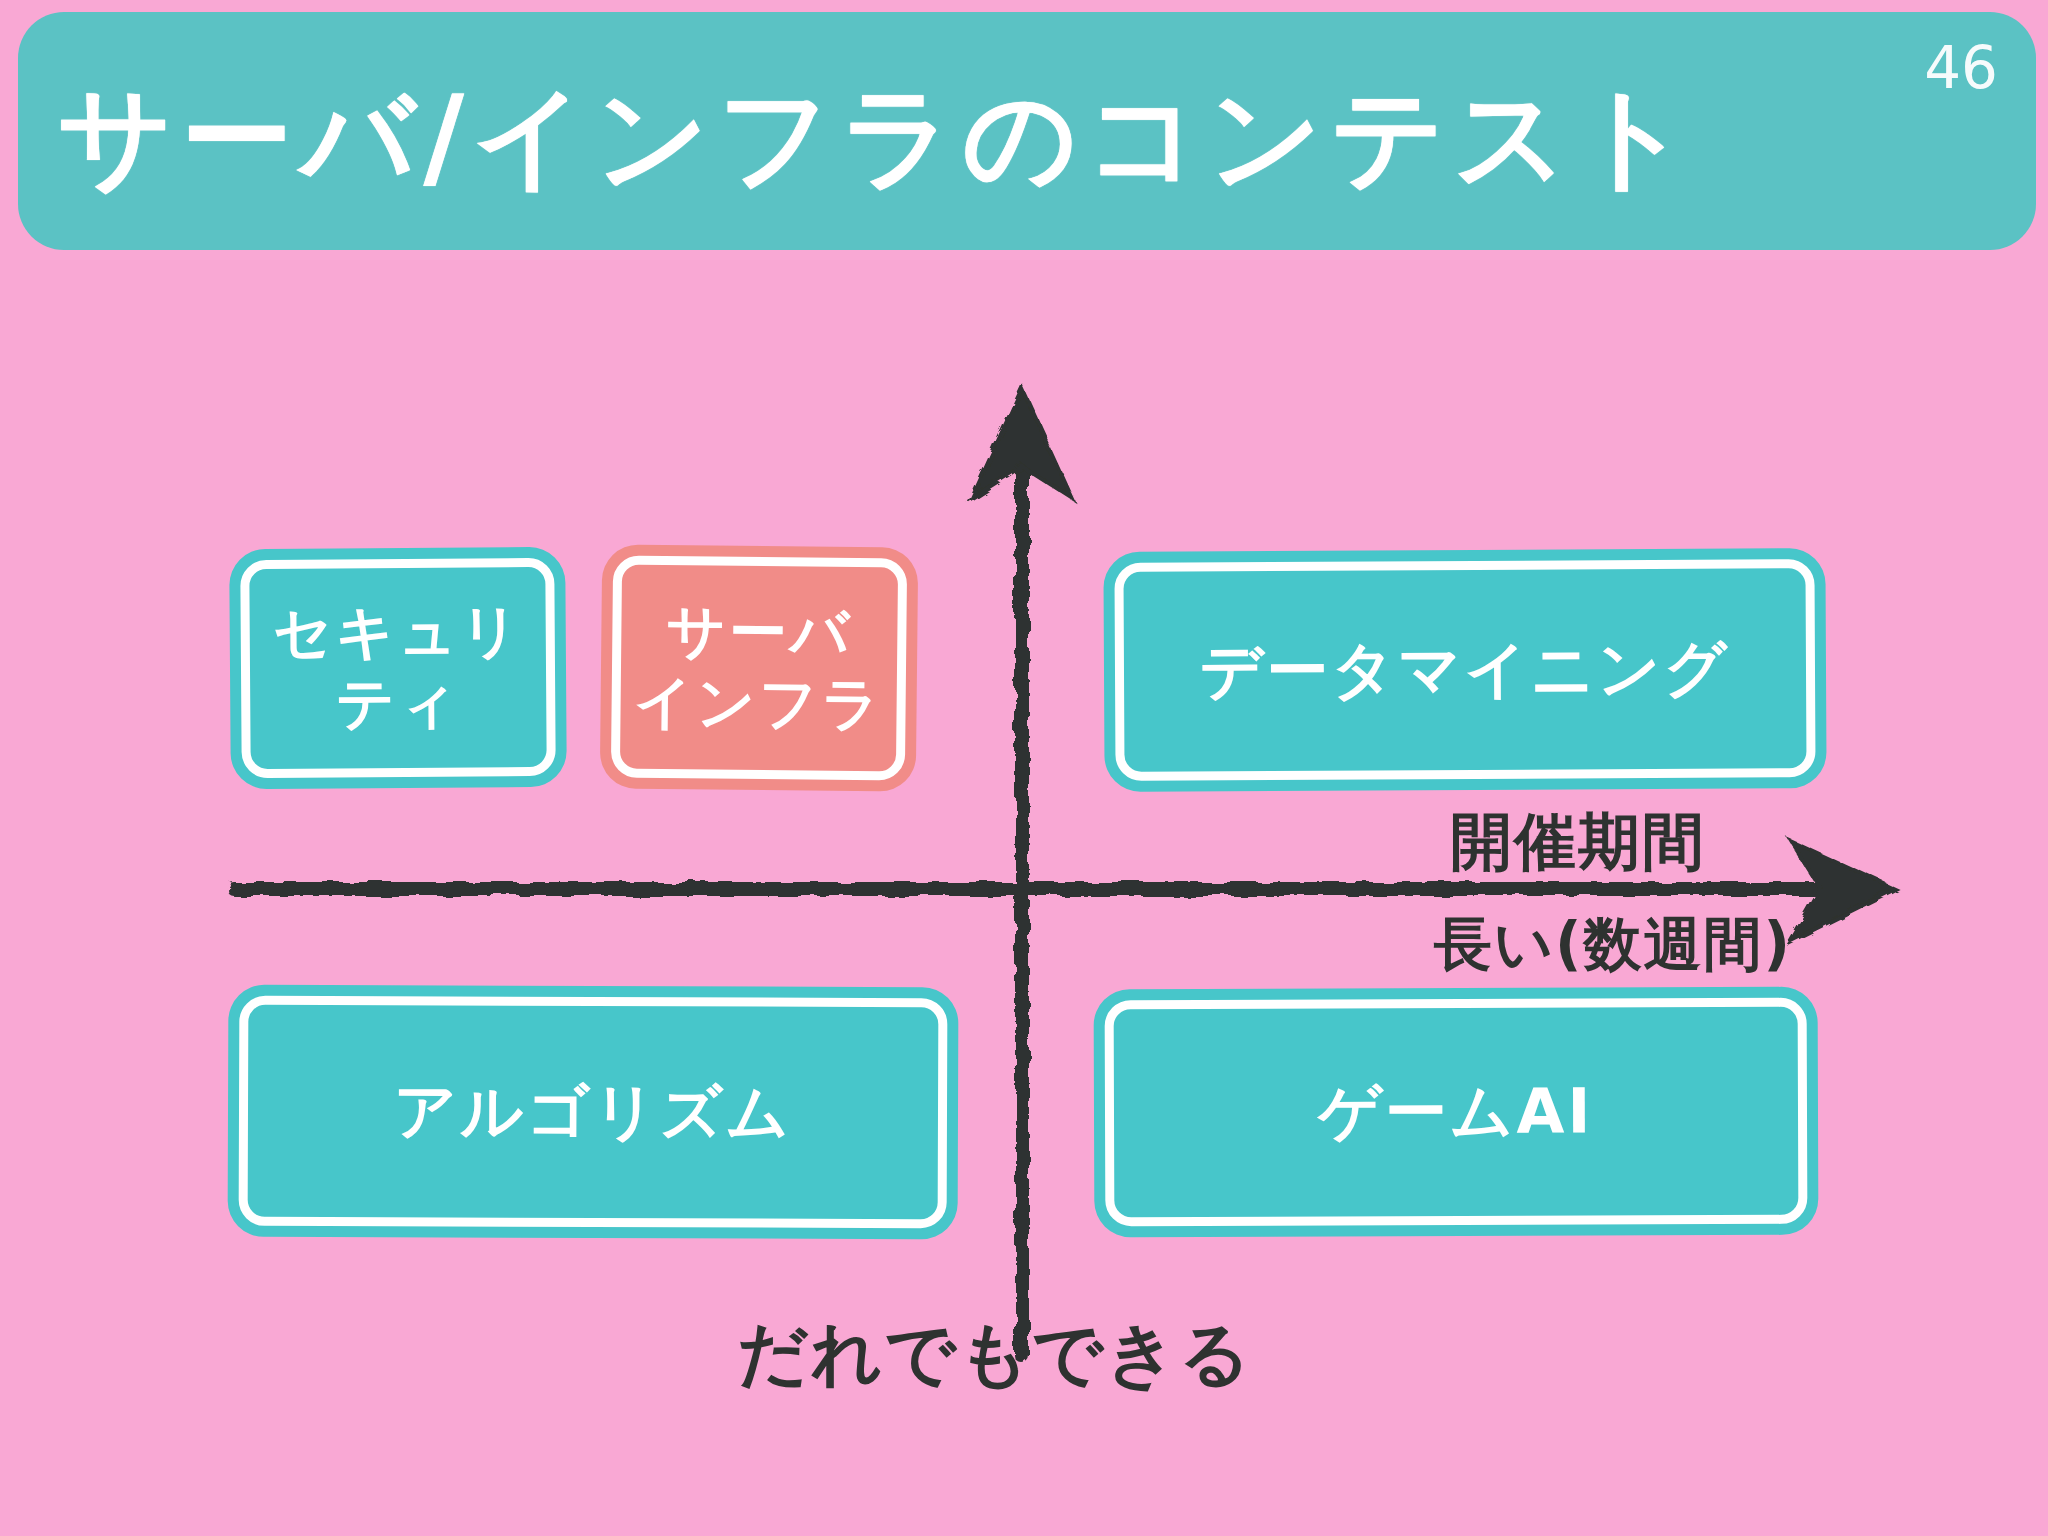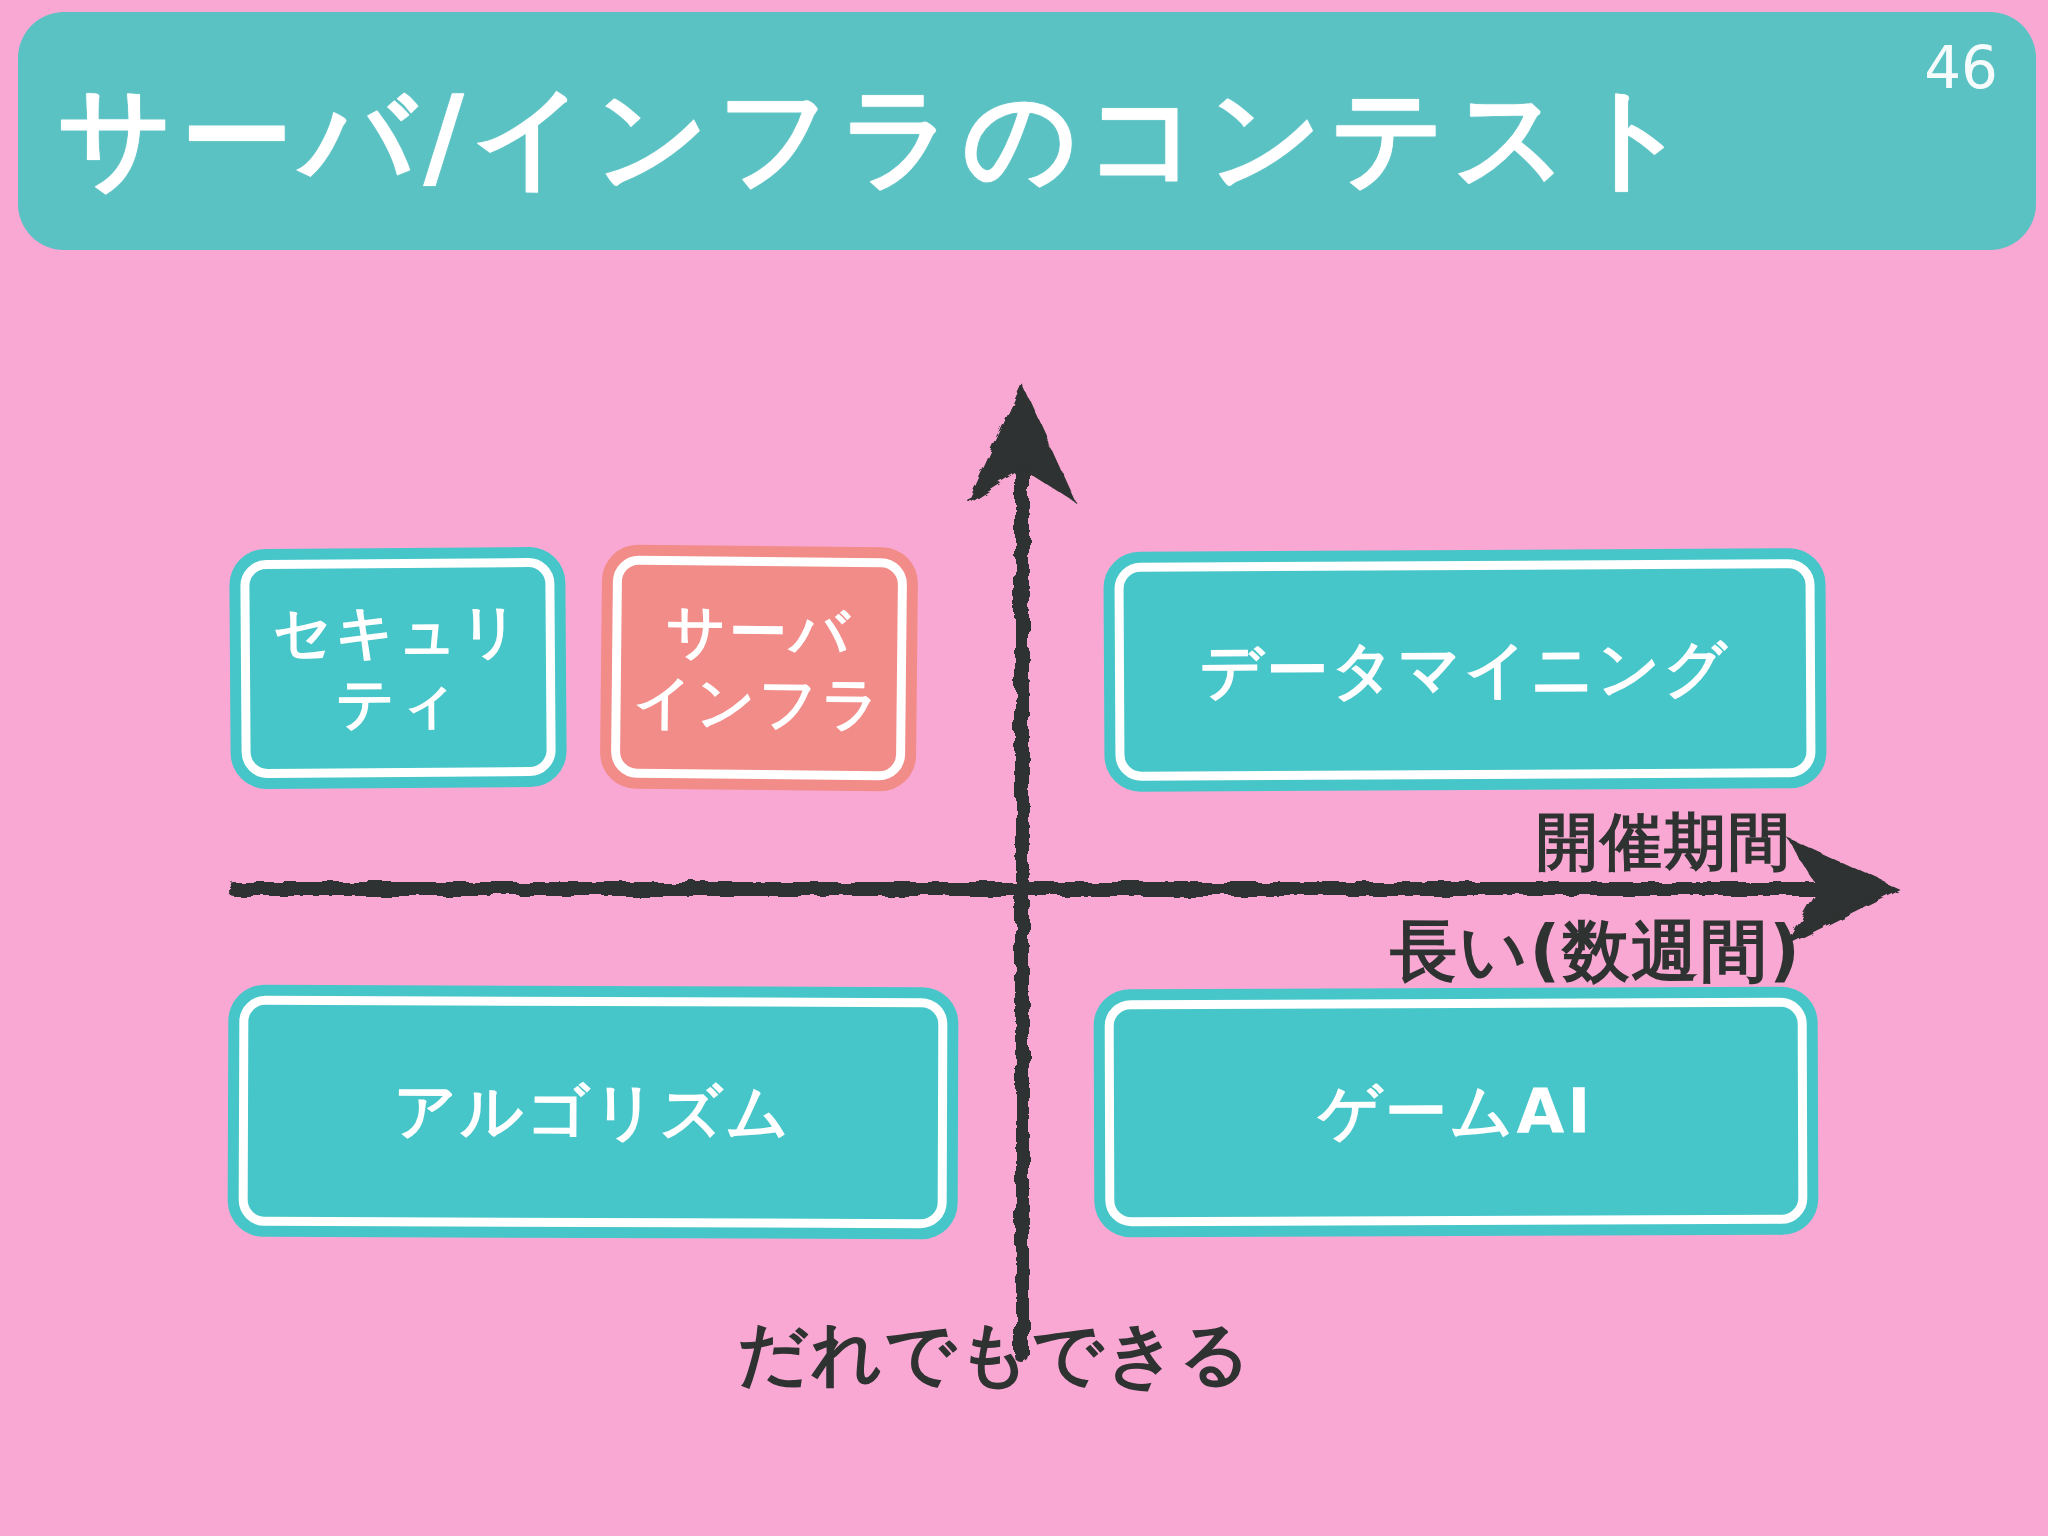--- a/index.html
+++ b/index.html
@@ -55,22 +55,22 @@
   
   .axis-label {
     position: absolute;
     color: #2e3230;
     font-weight: bold;
     white-space: nowrap;
     letter-spacing: 2px;
   }
   .label-y-top    { left: 595px; top: 292px; width: 800px; text-align: center; font-size: 72px; }
   .label-y-bottom { left: 595px; top: 1308px; width: 800px; text-align: center; font-size: 70px; }
-  .label-x-title  { left: 1450px; top: 800px; width: 342px; text-align: right; font-size: 62px; }
-  .label-x-right  { left: 1390px; top: 906px; width: 402px; text-align: right; font-size: 67px; }
+  .label-x-title  { left: 1450px; top: 800px; width: 342px; font-size: 62px; }
+  .label-x-right  { left: 1390px; top: 906px; width: 402px; text-align: right; font-size: 58px; }
   .label-x-left   { left: 234px;  top: 906px; font-size: 66px; }
 
   
   .qbox {
     position: absolute;
     border-radius: 36px;
     display: flex;
     align-items: center;
     justify-content: center;
     text-align: center;

